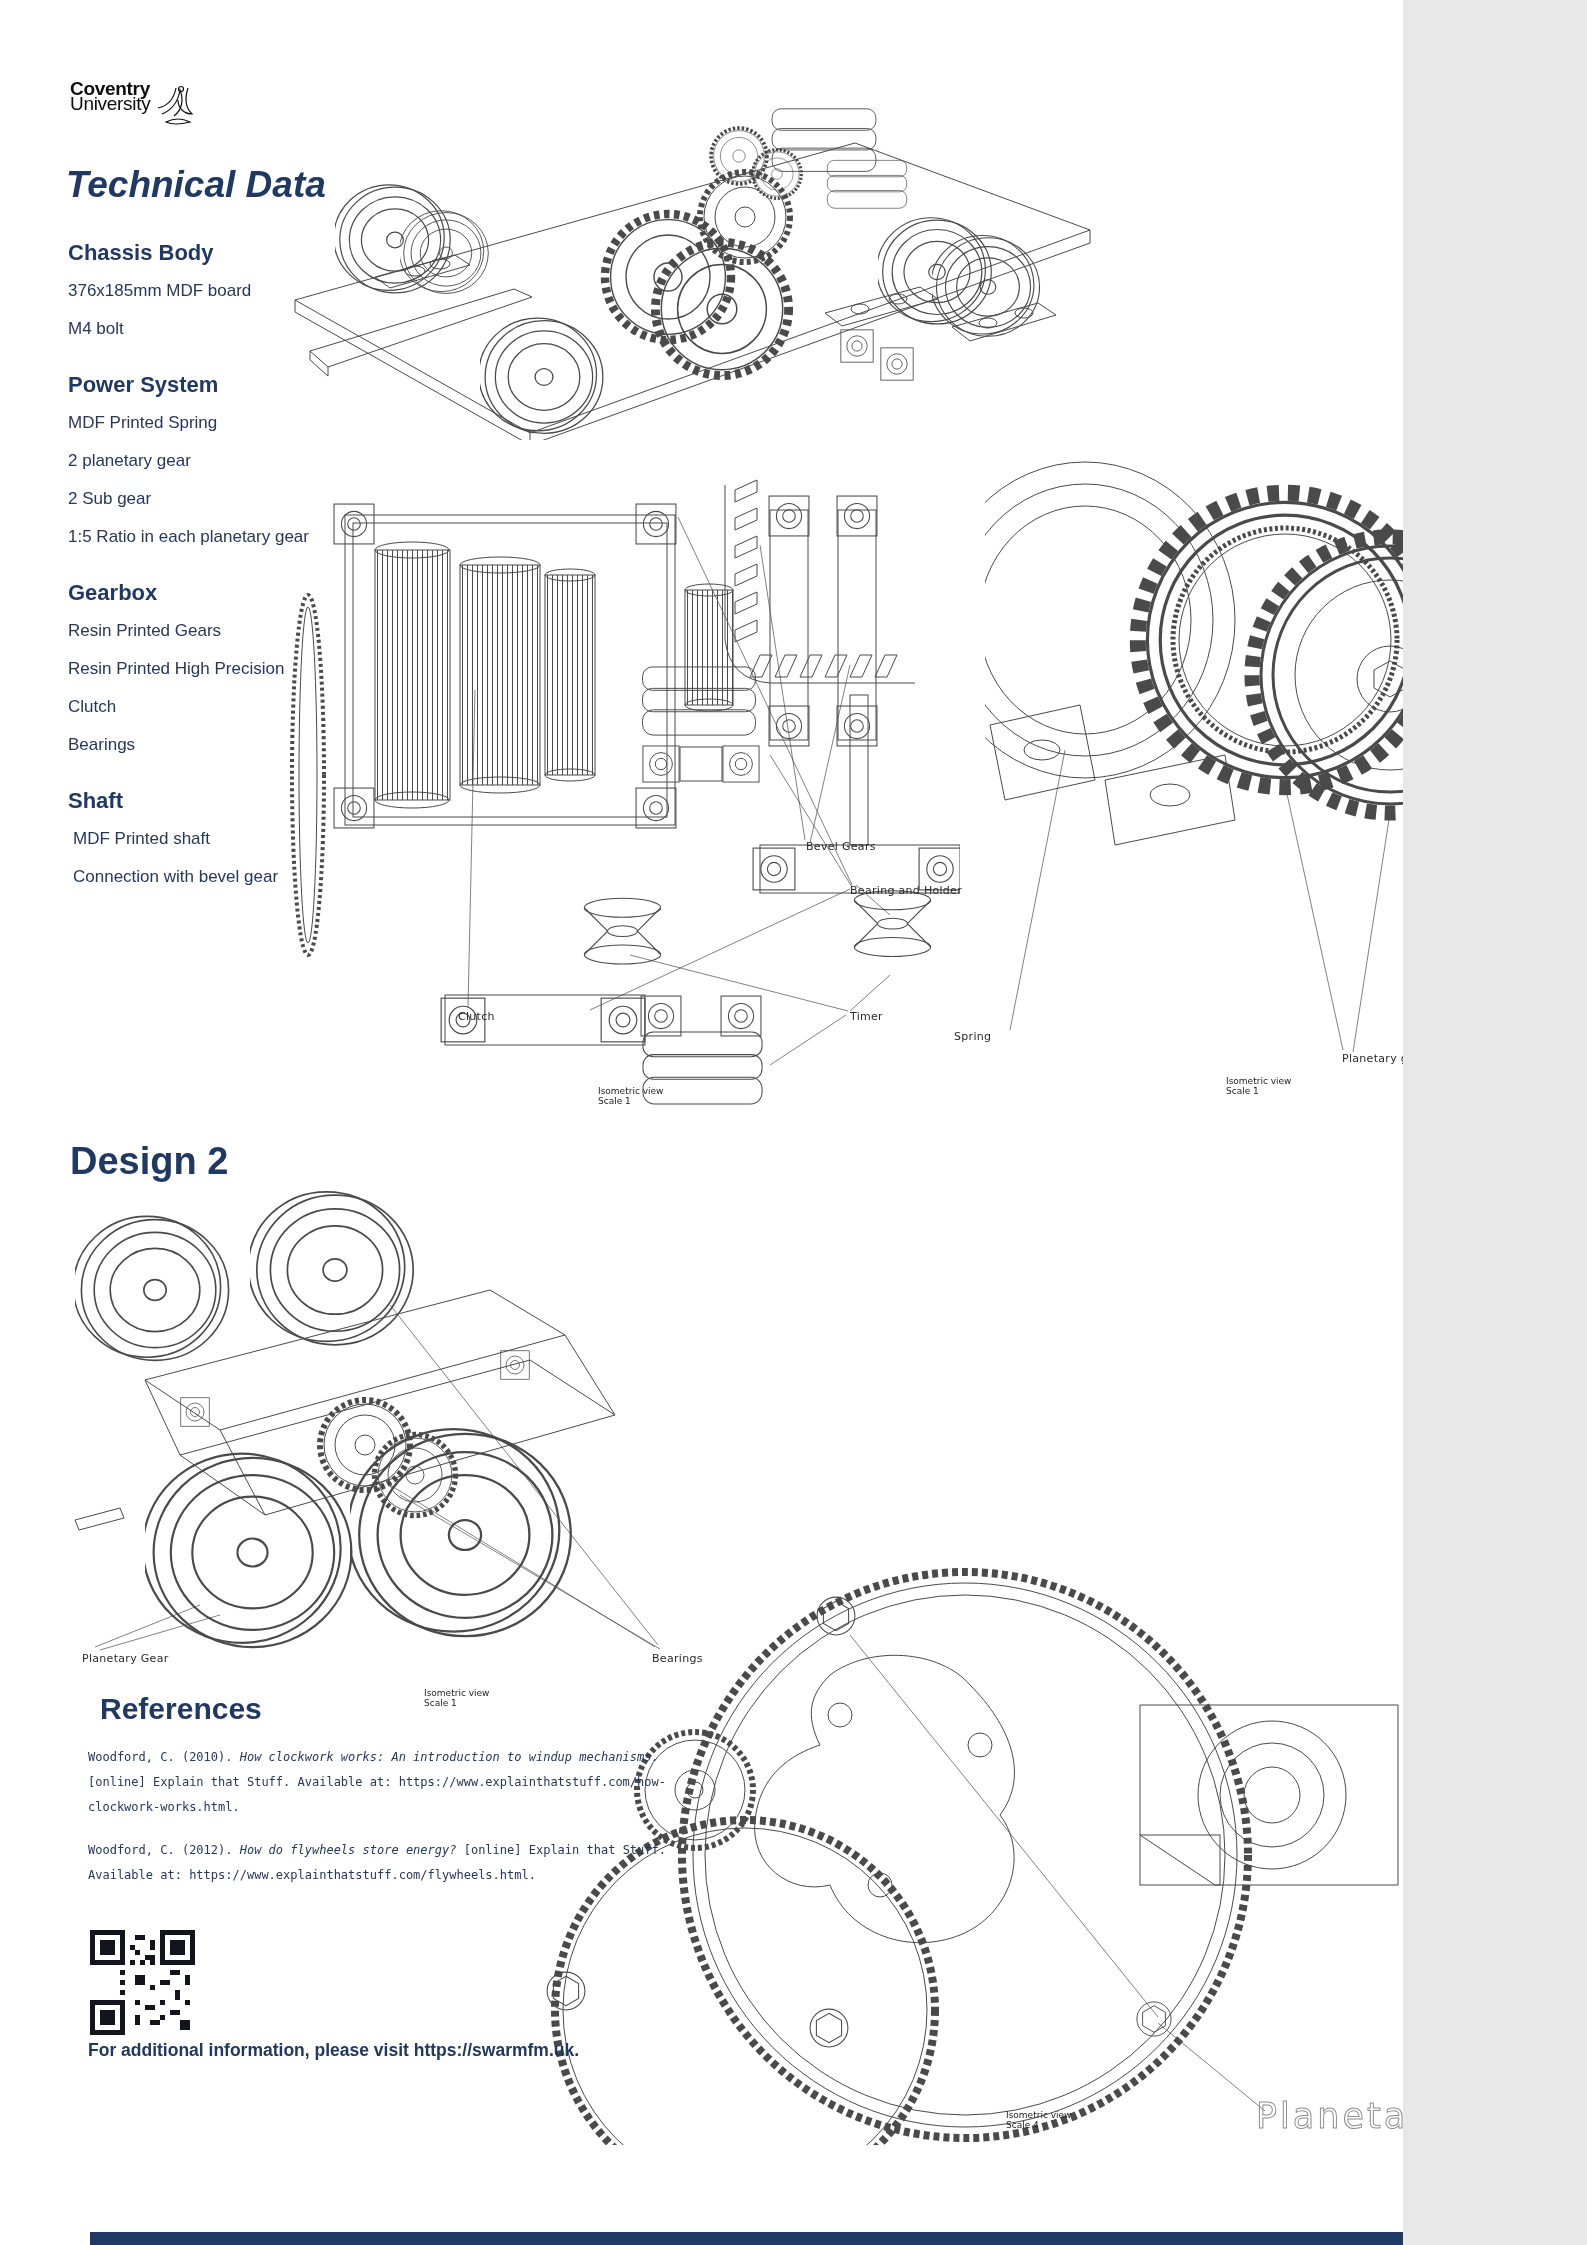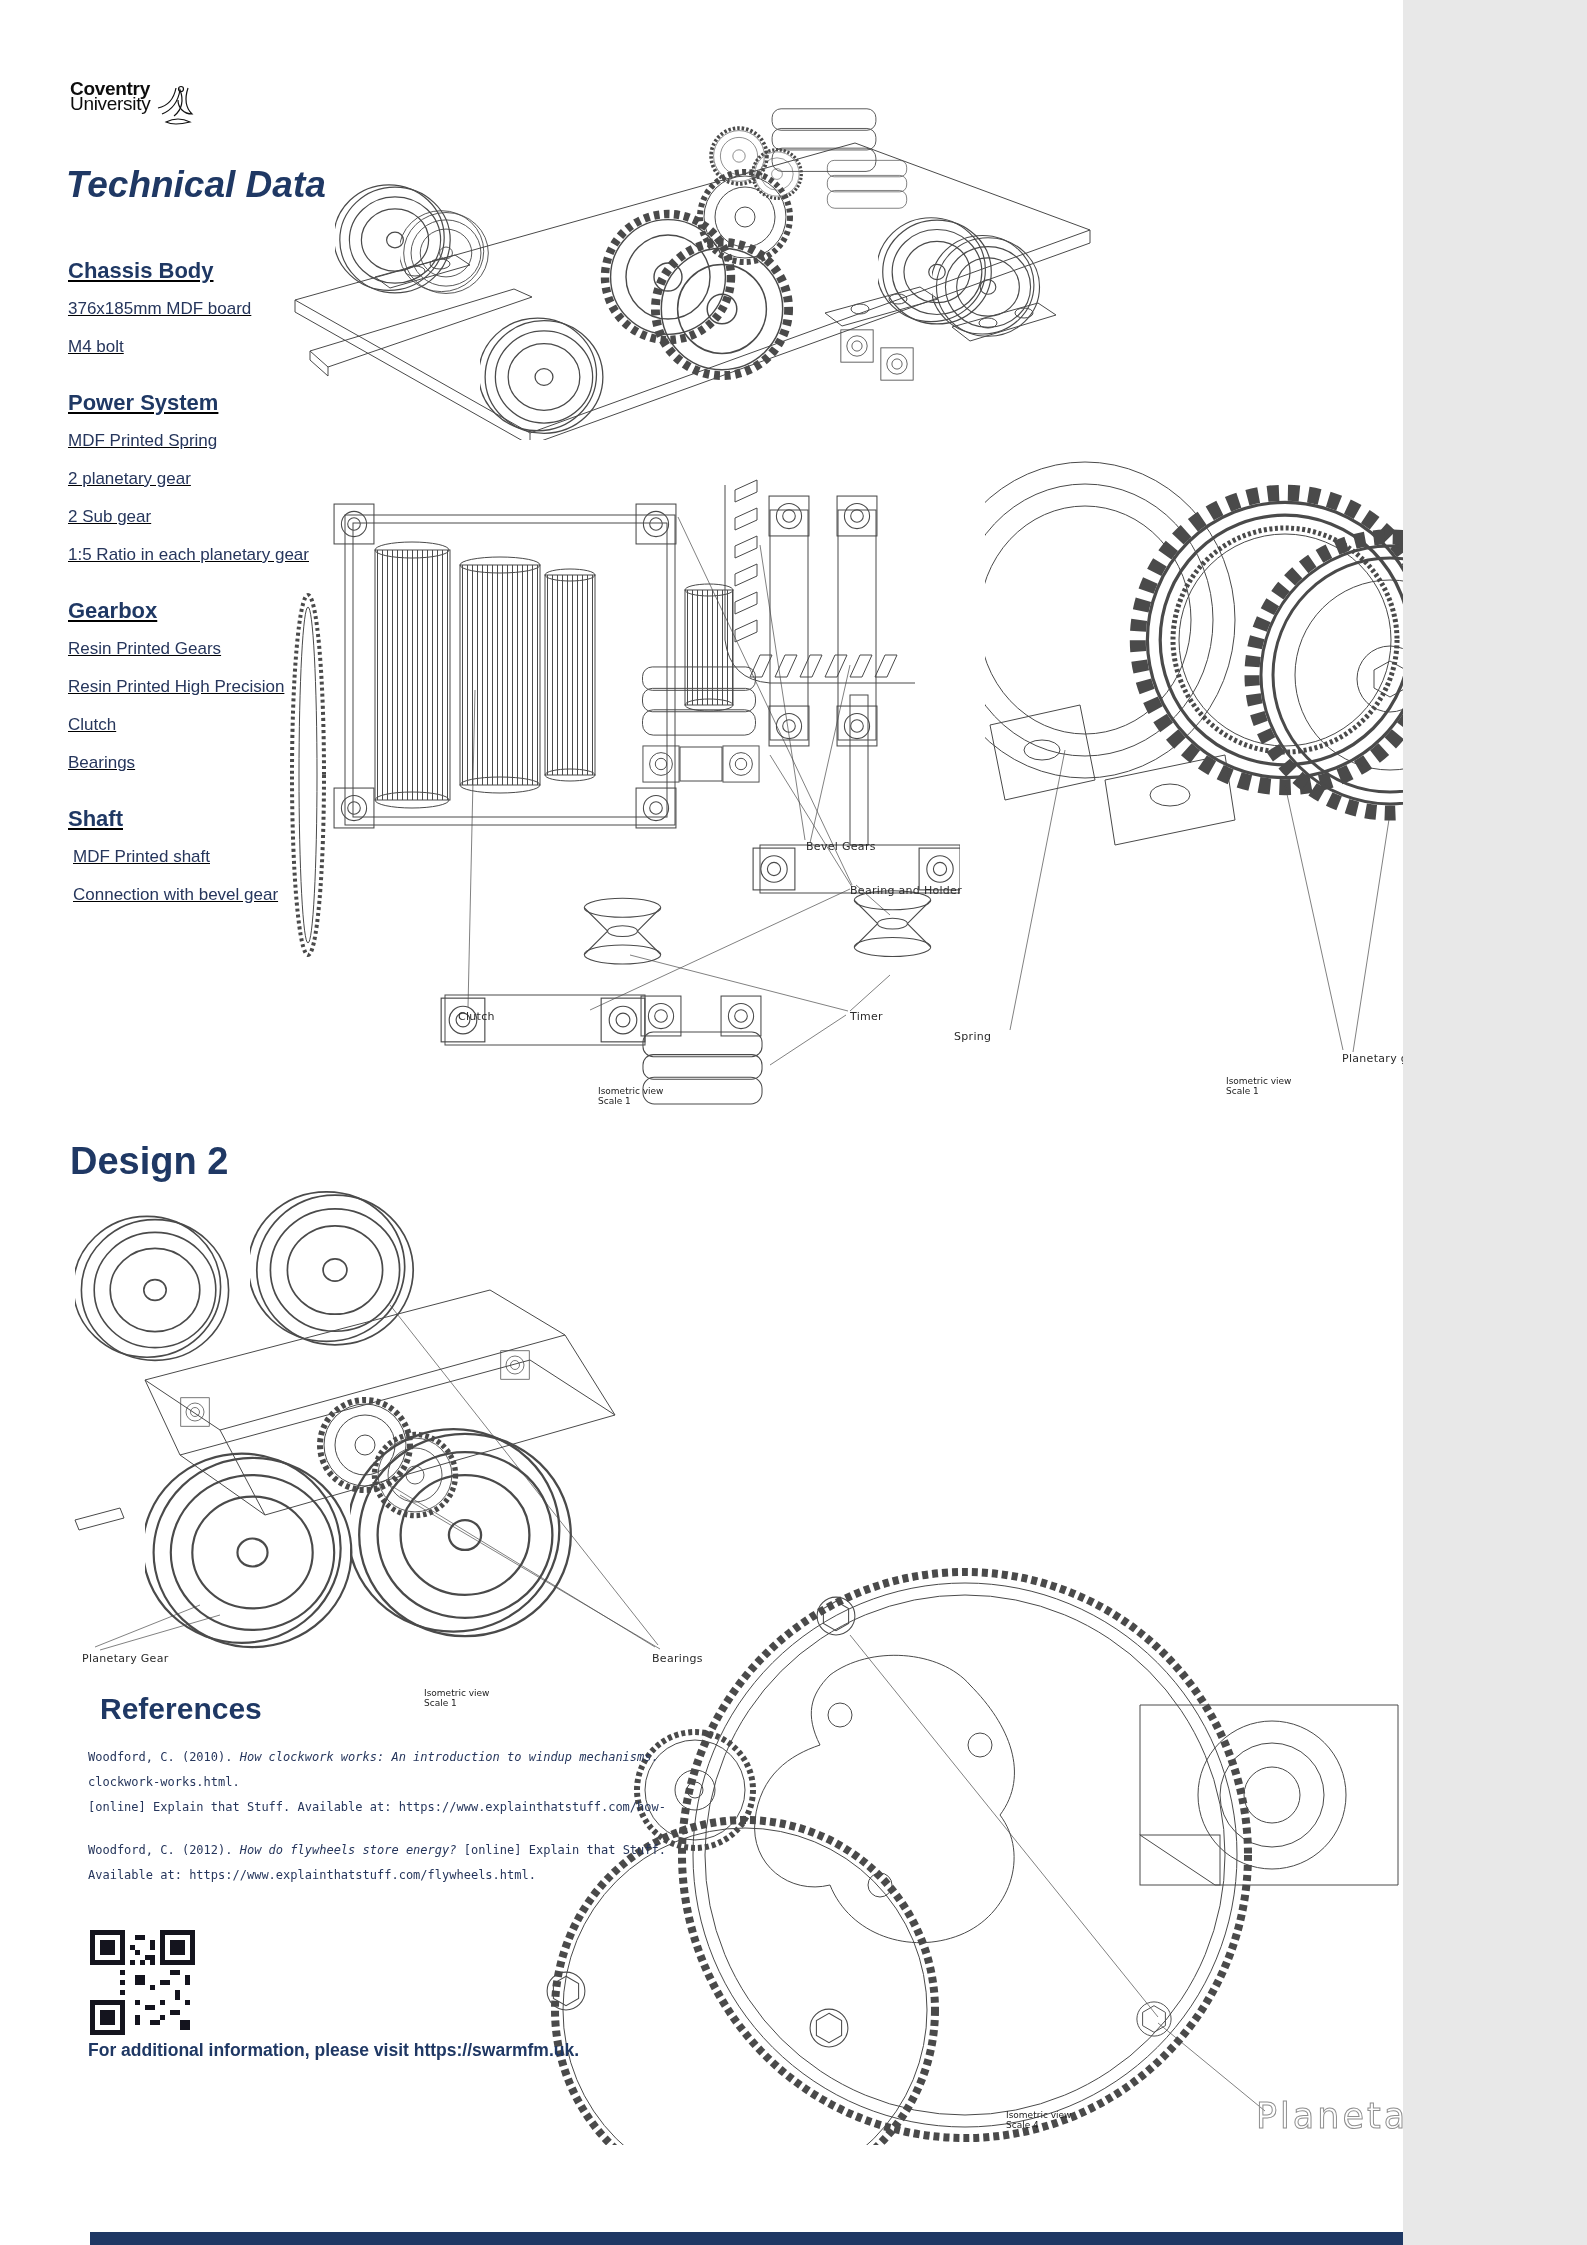--- a/index.html
+++ b/index.html
@@ -14,21 +14,21 @@
   .page-title{position:absolute;left:320px;top:24px;font-size:62px;font-weight:700;
               color:#203864;letter-spacing:-1px;}
 
   
   .h1{position:absolute;color:#1f3864;font-weight:700;}
   .td-heading{left:66px;top:164px;font-size:37px;font-style:italic;}
   .d2-heading{left:70px;top:1140px;font-size:38px;}
   .ref-heading{left:100px;top:1692px;font-size:30px;}
   .tech{position:absolute;left:68px;top:240px;width:300px;}
   .tech h3{font-size:22px;line-height:26px;margin:0 0 6px;color:#1f3864;font-weight:700;}
-  .tech section{margin:18px 0 24px;text-decoration:underline;}
+  .tech section{margin:0 0 24px;}
   .tech p{font-size:17px;line-height:38px;margin:0;color:#26365c;font-weight:500;}
 
   
   .cad{position:absolute;stroke:#4a4a4a;fill:none;stroke-width:1;}
   .cad-label{position:absolute;font-size:11px;color:#2a2a2a;letter-spacing:0.3px;
              font-family:"DejaVu Sans",sans-serif;white-space:nowrap;}
   .cad-cap{position:absolute;font-size:9px;line-height:10px;color:#1b1b1b;
            font-family:"DejaVu Sans",sans-serif;}
   .cad-cap span{display:block;}
   .cad-big-label{position:absolute;left:1256px;top:2096px;font-size:35px;letter-spacing:3px;
@@ -322,22 +322,22 @@
   <div class="cad-big-label">Planetary gear</div>
   <div class="cad-cap" style="left:1006px;top:2110px">
     <span>Isometric view</span>
     <span>Scale  4</span>
   </div>
 
   <div class="h1 ref-heading">References</div>
   <div class="refs">
     <div class="entry">
       <div><span>Woodford, C. (2010). </span><i>How clockwork works: An introduction to windup mechanisms.</i></div>
+      <div>[online] Explain that Stuff. Available at: https://www.explainthatstuff.com/how-</div>
       <div>clockwork-works.html.</div>
-      <div>[online] Explain that Stuff. Available at: https://www.explainthatstuff.com/how-</div>
     </div>
     <div class="entry">
       <div><span>Woodford, C. (2012). </span><i>How do flywheels store energy?</i><span> [online] Explain that Stuff.</span></div>
       <div>Available at: https://www.explainthatstuff.com/flywheels.html.</div>
     </div>
   </div>
 
   <svg class="qr" viewBox="0 0 105 105">
     <g fill="#14141e">
       <rect x="0" y="0" width="35" height="35"></rect>

